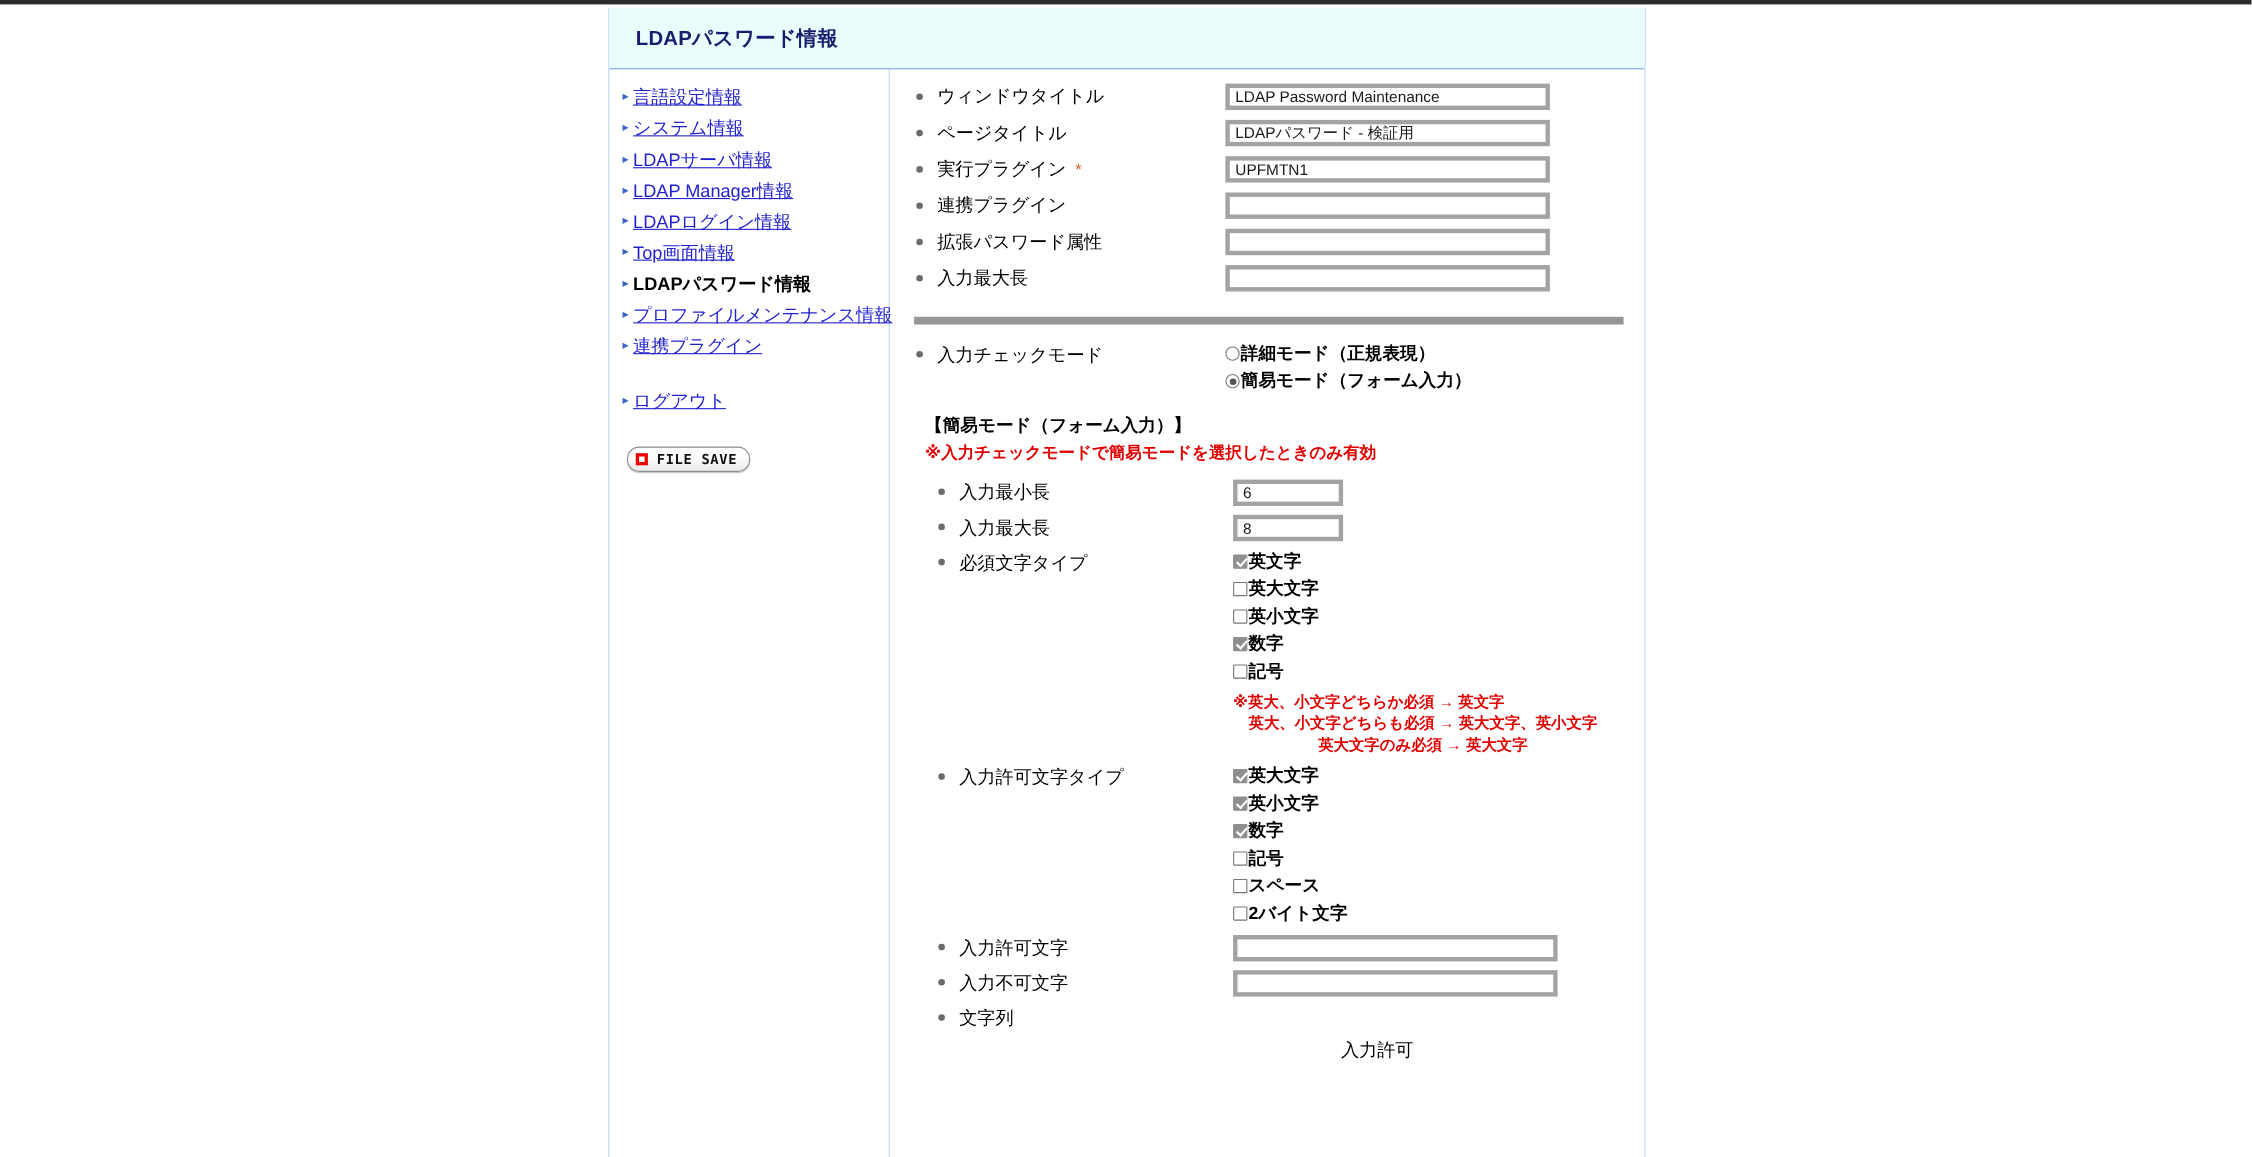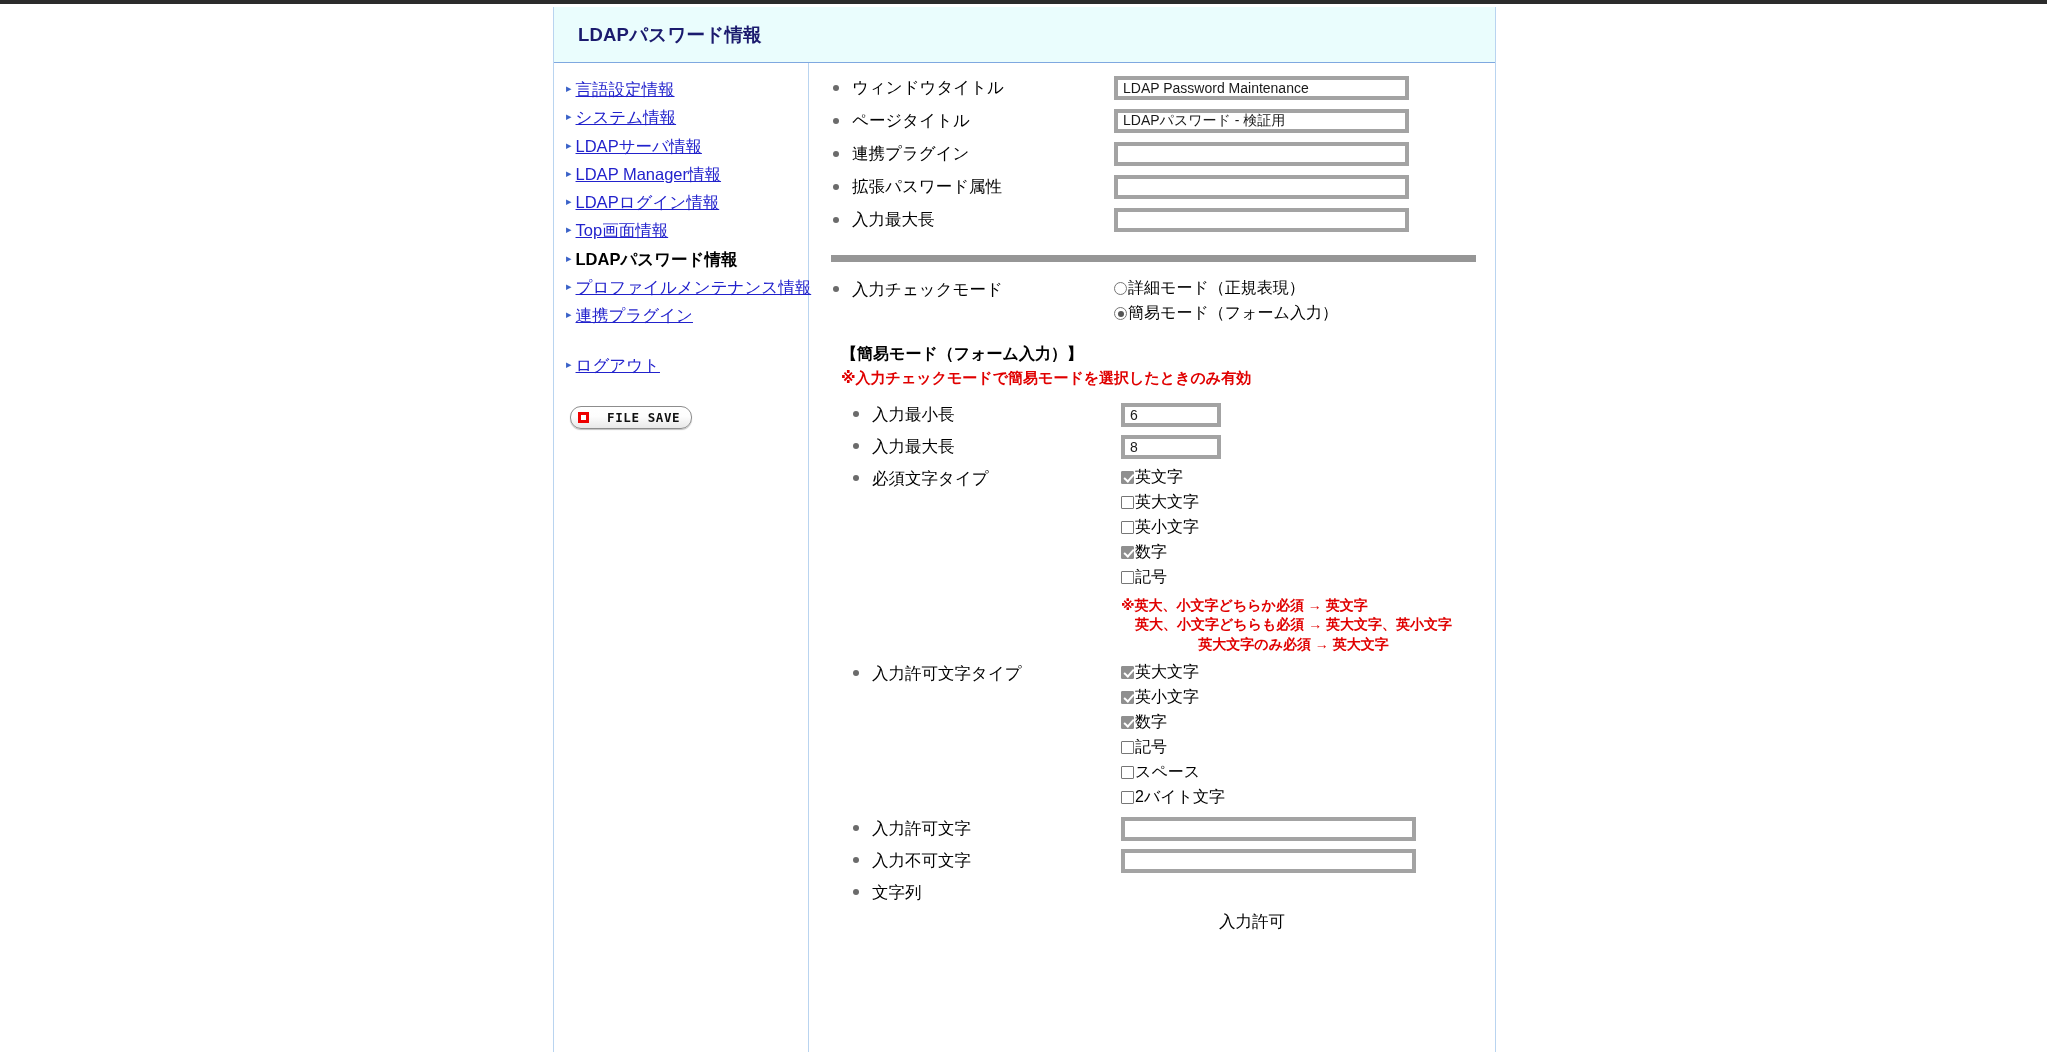--- a/index.html
+++ b/index.html
@@ -76,21 +76,21 @@
     color: #000000;
     text-decoration: none;
     font-weight: bold;
   }
   .nav-gap { height: 22px; }
 
   .save-wrap { padding: 26px 0 0 16px; }
   .file-save-btn {
     display: inline-flex;
     align-items: center;
-    gap: 18px;
+    gap: 8px;
     background: linear-gradient(to bottom,#ffffff 0%,#fdfdfd 45%,#e8e8e8 100%);
     border: 1px solid #8d8d8d;
     border-radius: 11px;
     padding: 3px 11px 3px 7px;
     box-shadow: 0 1px 1px rgba(0,0,0,.25);
     cursor: pointer;
     font-size: 12.5px;
     font-weight: bold;
     font-family: "DejaVu Sans Mono", "Liberation Mono", monospace;
     letter-spacing: .6px;
@@ -180,20 +180,21 @@
     flex-direction: column;
     gap: 4px;
   }
   .opt {
     display: flex;
     align-items: center;
     font-size: 16px;
     color: #000;
     white-space: nowrap;
     cursor: pointer;
+    font-weight: bold;
   }
   .opt .optlabel { margin-left: 1px; }
 
   .radio {
     width: 13px; height: 13px;
     border: 1px solid #767676;
     border-radius: 50%;
     background: #fff;
     flex: 0 0 auto;
     position: relative;
@@ -351,20 +352,27 @@
         <ul class="flist">
           <li class="frow">
             <span class="bullet"></span>
             <span class="flabel">ウィンドウタイトル</span>
             <input class="txt w-wide" type="text" value="LDAP Password Maintenance" style="">
           </li>
           <li class="frow">
             <span class="bullet"></span>
             <span class="flabel">ページタイトル</span>
             <input class="txt w-wide" type="text" value="LDAPパスワード - 検証用" style="">
+          </li>
+          <li class="frow">
+            <span class="bullet"></span>
+            <span class="flabel">
+              <span>実行プラグイン</span><span class="req-star">*</span>
+            </span>
+            <input class="txt w-wide" type="text" value="UPFMTN1" style="">
           </li>
           <li class="frow">
             <span class="bullet"></span>
             <span class="flabel">連携プラグイン</span>
             <input class="txt w-wide" type="text" value="" style="">
           </li>
           <li class="frow">
             <span class="bullet"></span>
             <span class="flabel">拡張パスワード属性</span>
             <input class="txt w-wide" type="text" value="" style="">

